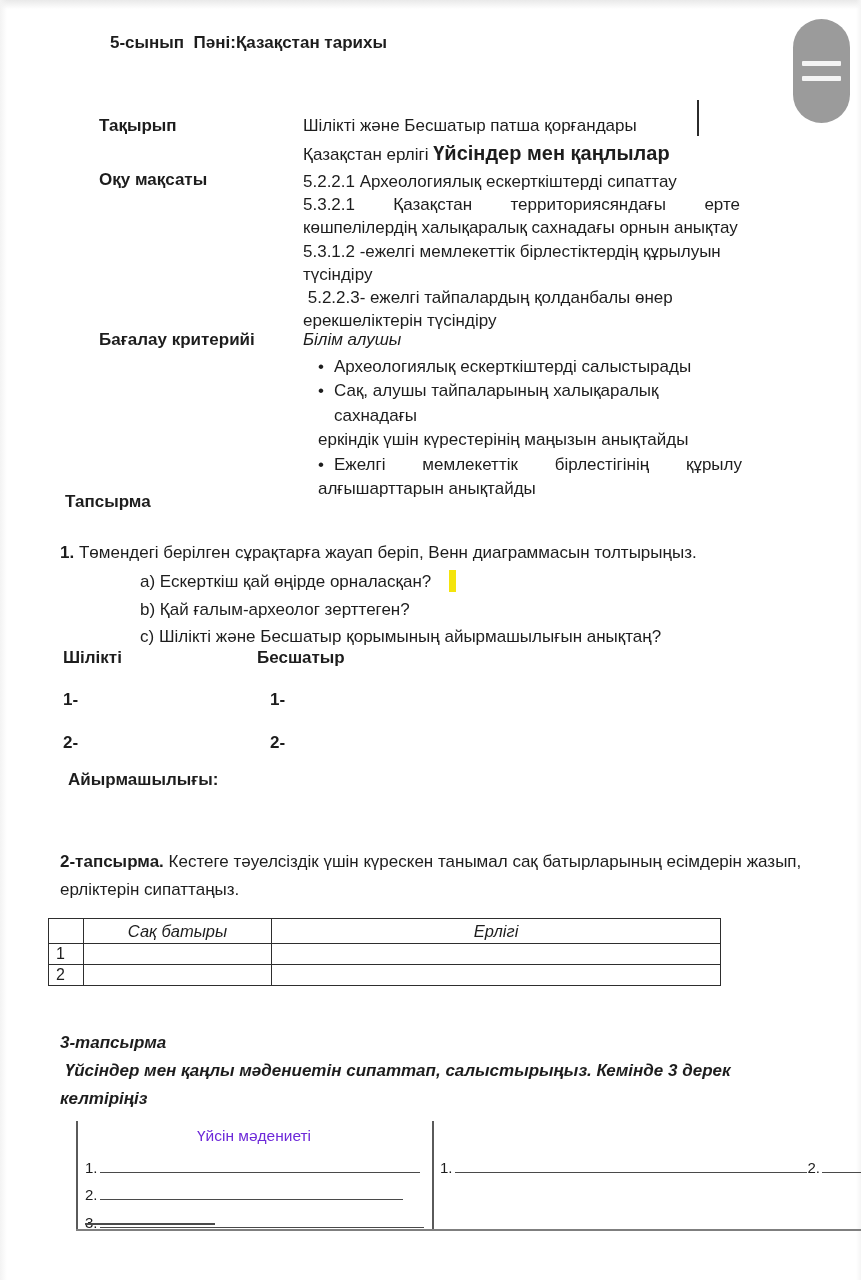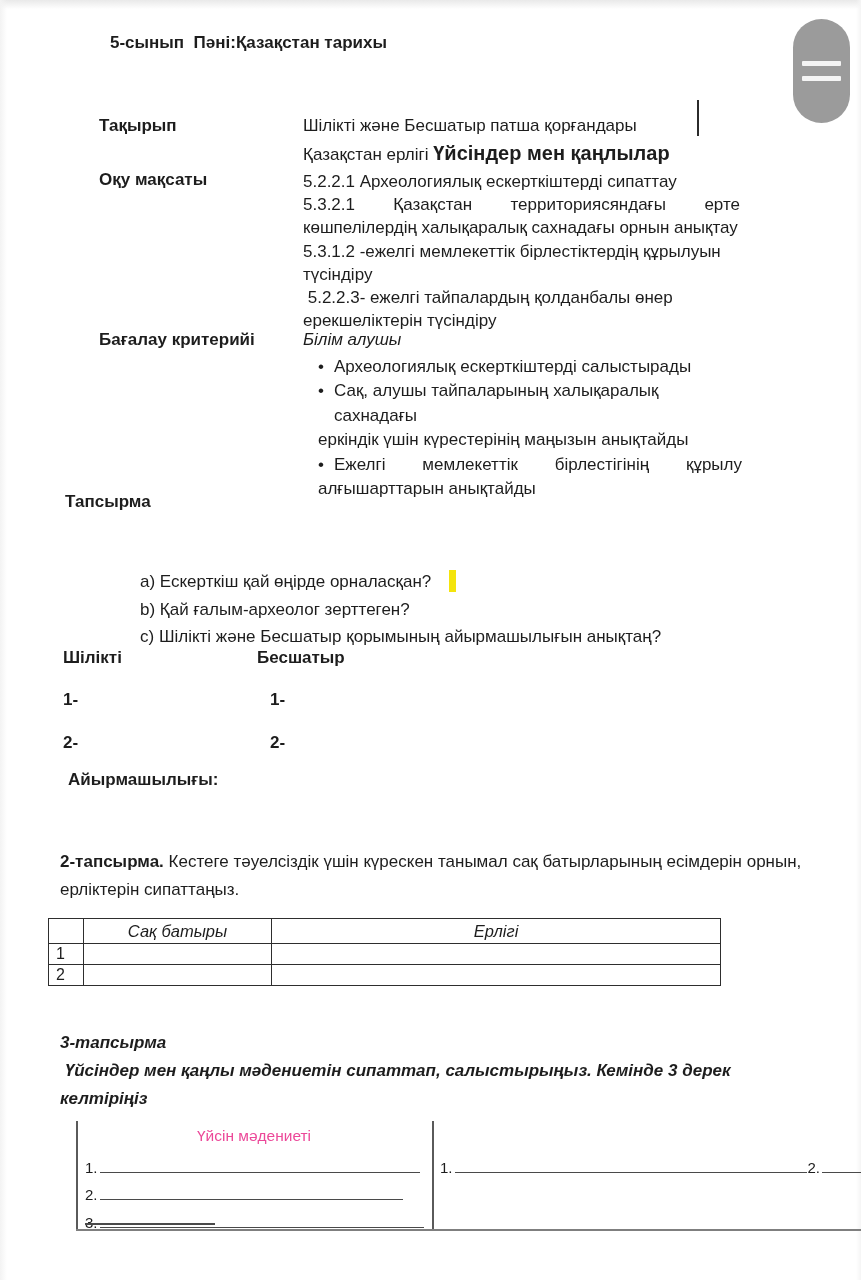--- a/index.html
+++ b/index.html
@@ -62,21 +62,21 @@
   table.t2 { position:absolute; left:48px; top:918px; width:673px;
     border-collapse:collapse; table-layout:fixed; font-size:16px; }
   table.t2 td { border:1.5px solid #2e2e2e; padding:0 5px; height:21px; vertical-align:middle; }
   table.t2 tr.hdr td { height:25px; font-style:italic; text-align:center; font-size:16.5px; }
   table.t2 td.num { text-align:left; padding-left:7px; }
 
   .task3-h { font-weight:bold; font-style:italic; white-space:pre-wrap; }
 
   .t3-v { position:absolute; top:1121px; width:2px; height:109px; background:#5a5a5a; }
   .t3-bottom { left:76px; top:1229px; width:785px; height:2px; background:#7f7f7f; }
-  .t3-head { left:76px; top:1127px; width:356px; text-align:center; font-size:15.5px; color:#ec4899; }
+  .t3-head { left:76px; top:1127px; width:356px; text-align:center; font-size:15.5px; color:#6d28d9; }
   .fl { display:flex; align-items:flex-end; height:27.5px; font-size:15px; }
   .fl .ul { border-bottom:1.5px solid #4a4a4a; margin-bottom:3px; margin-left:2px; }
   .fl .grow { flex:1; }
   .t3-left { left:85px; top:1148px; }
   .t3-l1 .ul { width:320px; }
   .t3-l2 .ul { width:303px; }
   .t3-l3 .ul { width:324px; }
   .t3-stub { left:85px; top:1211px; width:130px; height:14px; border-bottom:2px solid #4a4a4a; }
   .t3-right { left:440px; top:1148px; width:430px; }
   .t3-right .ul2 { width:48px; border-bottom:1.5px solid #4a4a4a; margin-bottom:3px; margin-left:2px; }
@@ -129,34 +129,35 @@
     <div class="cont">еркіндік үшін күрестерінің маңызын анықтайды</div>
     <div class="crit-line">
         <span class="dot">•</span>
         <span class="jspread">Ежелгі мемлекеттік бірлестігінің құрылу</span>
       </div>
     <div class="cont">алғышарттарын анықтайды</div>
   </div>
 
   <div class="abs task-h">Тапсырма</div>
 
+  <div class="abs task1-p"><span class="b">1.</span><span class="pre"> Төмендегі берілген сұрақтарға жауап беріп, Венн диаграммасын толтырыңыз.</span></div>
   <div class="sub-item" style="top:572px;">a) Ескерткіш қай өңірде орналасқан?</div>
   <div class="sub-item" style="top:600px;">b) Қай ғалым-археолог зерттеген?</div>
   <div class="sub-item" style="top:627px;">c) Шілікті және Бесшатыр қорымының айырмашылығын анықтаң?</div>
   <div class="abs hl-mark"></div>
 
   <div class="venn-t" style="left:63px;">Шілікті</div>
   <div class="venn-t" style="left:257px;">Бесшатыр</div>
   <div class="venn-r1" style="left:63px;">1-</div>
   <div class="venn-r1" style="left:270px;">1-</div>
   <div class="venn-r2" style="left:63px;">2-</div>
   <div class="venn-r2" style="left:270px;">2-</div>
   <div class="abs diff">Айырмашылығы:</div>
 
-  <div class="abs task2-l1"><span class="b">2-тапсырма.</span><span class="pre"> Кестеге тәуелсіздік үшін күрескен танымал сақ батырларының есімдерін орнын,</span></div>
+  <div class="abs task2-l1"><span class="b">2-тапсырма.</span><span class="pre"> Кестеге тәуелсіздік үшін күрескен танымал сақ батырларының есімдерін жазып,</span></div>
   <div class="abs task2-l2">ерліктерін сипаттаңыз.</div>
 
   <table class="t2">
     <colgroup>
         <col style="width:35px;">
         <col style="width:188px;">
         <col>
       </colgroup>
     <tbody>
         <tr class="hdr">

